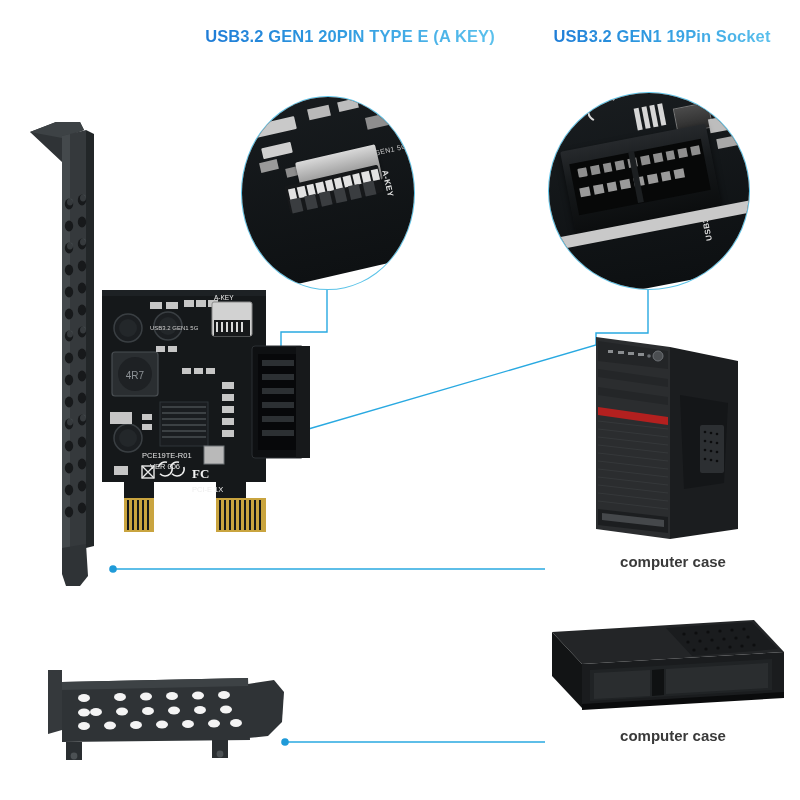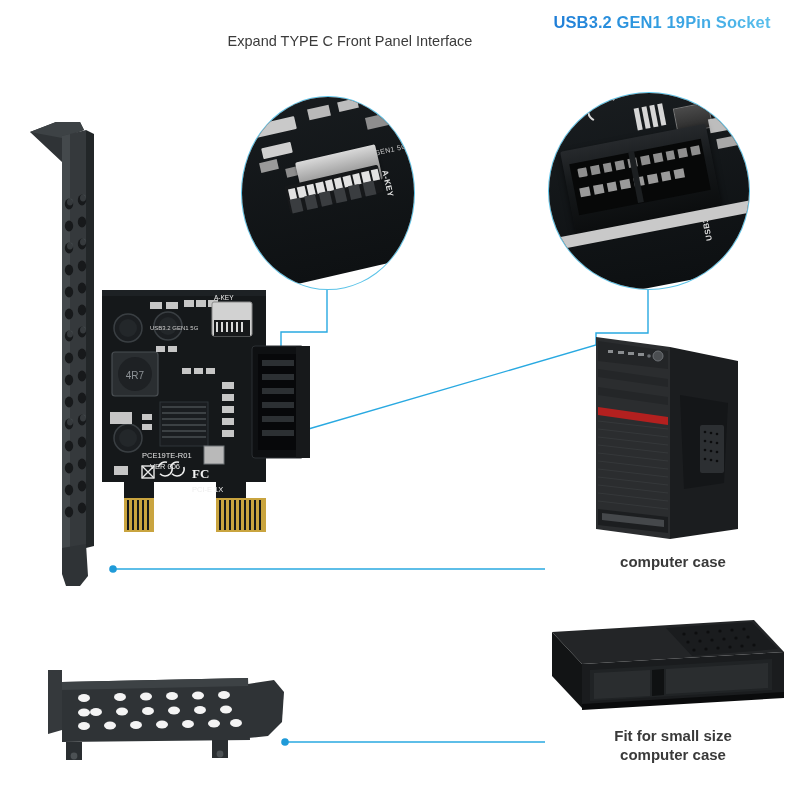--- a/index.html
+++ b/index.html
@@ -18,21 +18,21 @@
     font-size:16.5px;font-weight:bold;letter-spacing:.1px;
     background:linear-gradient(100deg,#1a74d4 0%,#2f9ae0 45%,#63c8ef 100%);
     -webkit-background-clip:text;background-clip:text;
     color:#2f9ae0;-webkit-text-fill-color:transparent;
     white-space:nowrap;line-height:20px;
   }
   .head .h-sub{
     font-size:14.5px;color:#3b3b3b;white-space:nowrap;line-height:20px;margin-top:5px;
   }
   #head-left{left:176px;top:26px;width:348px;}
-  #head-right{left:524px;top:12px;width:276px;}
+  #head-right{left:524px;top:26px;width:276px;}
 
   
   .callout{
     position:absolute;border-radius:50%;
     border:1.4px solid #5bc3e8;overflow:hidden;background:#fff;
   }
   #circle-left{left:241px;top:96px;width:172px;height:192px;}
   #circle-right{left:548px;top:92px;width:200px;height:196px;}
   .callout .photo{position:absolute;left:0;top:0;width:100%;height:100%;}
 
@@ -56,21 +56,21 @@
   }
   #caption-standard{left:548px;top:552px;width:250px;}
   #caption-small{left:548px;top:726px;width:250px;}
 </style>
 </head>
 <body>
 
 <div class="stage">
 
   <div class="head" id="head-left">
-    <div class="h-sub">Expand TYPE C Front Panel Interface</div>
+    <div class="h-title">USB3.2 GEN1 20PIN TYPE E (A KEY)</div>
   </div>
 
   <div class="head" id="head-right">
     <div class="h-title">USB3.2 GEN1 19Pin Socket</div>
   </div>
 
   <svg class="lines" viewBox="0 0 800 800">
 
     <path d="M327,285 L327,332 L281,332 L281,352" fill="none" stroke="#29a9e1" stroke-width="1.4"></path>
     <circle cx="281" cy="352" r="3.4" fill="#1f9ad8"></circle>
@@ -497,17 +497,16 @@
       <path d="M78,57 L134,54 L134,80 L78,83 Z" fill="#2a2d2f"></path>
       <path d="M150,53 L252,47 L252,72 L150,78 Z" fill="#2a2d2f"></path>
 
       <path d="M136,54 L148,53 L148,79 L136,80 Z" fill="#0f1112"></path>
 
       <path d="M66,88 L268,76 L268,82 L66,94 Z" fill="#0a0b0c"></path>
     </svg>
   </div>
 
   <div class="caption" id="caption-small">
-    <div>Fit for small size</div>
     <div>computer case</div>
   </div>
 
 </div>
 
 </body></html>

